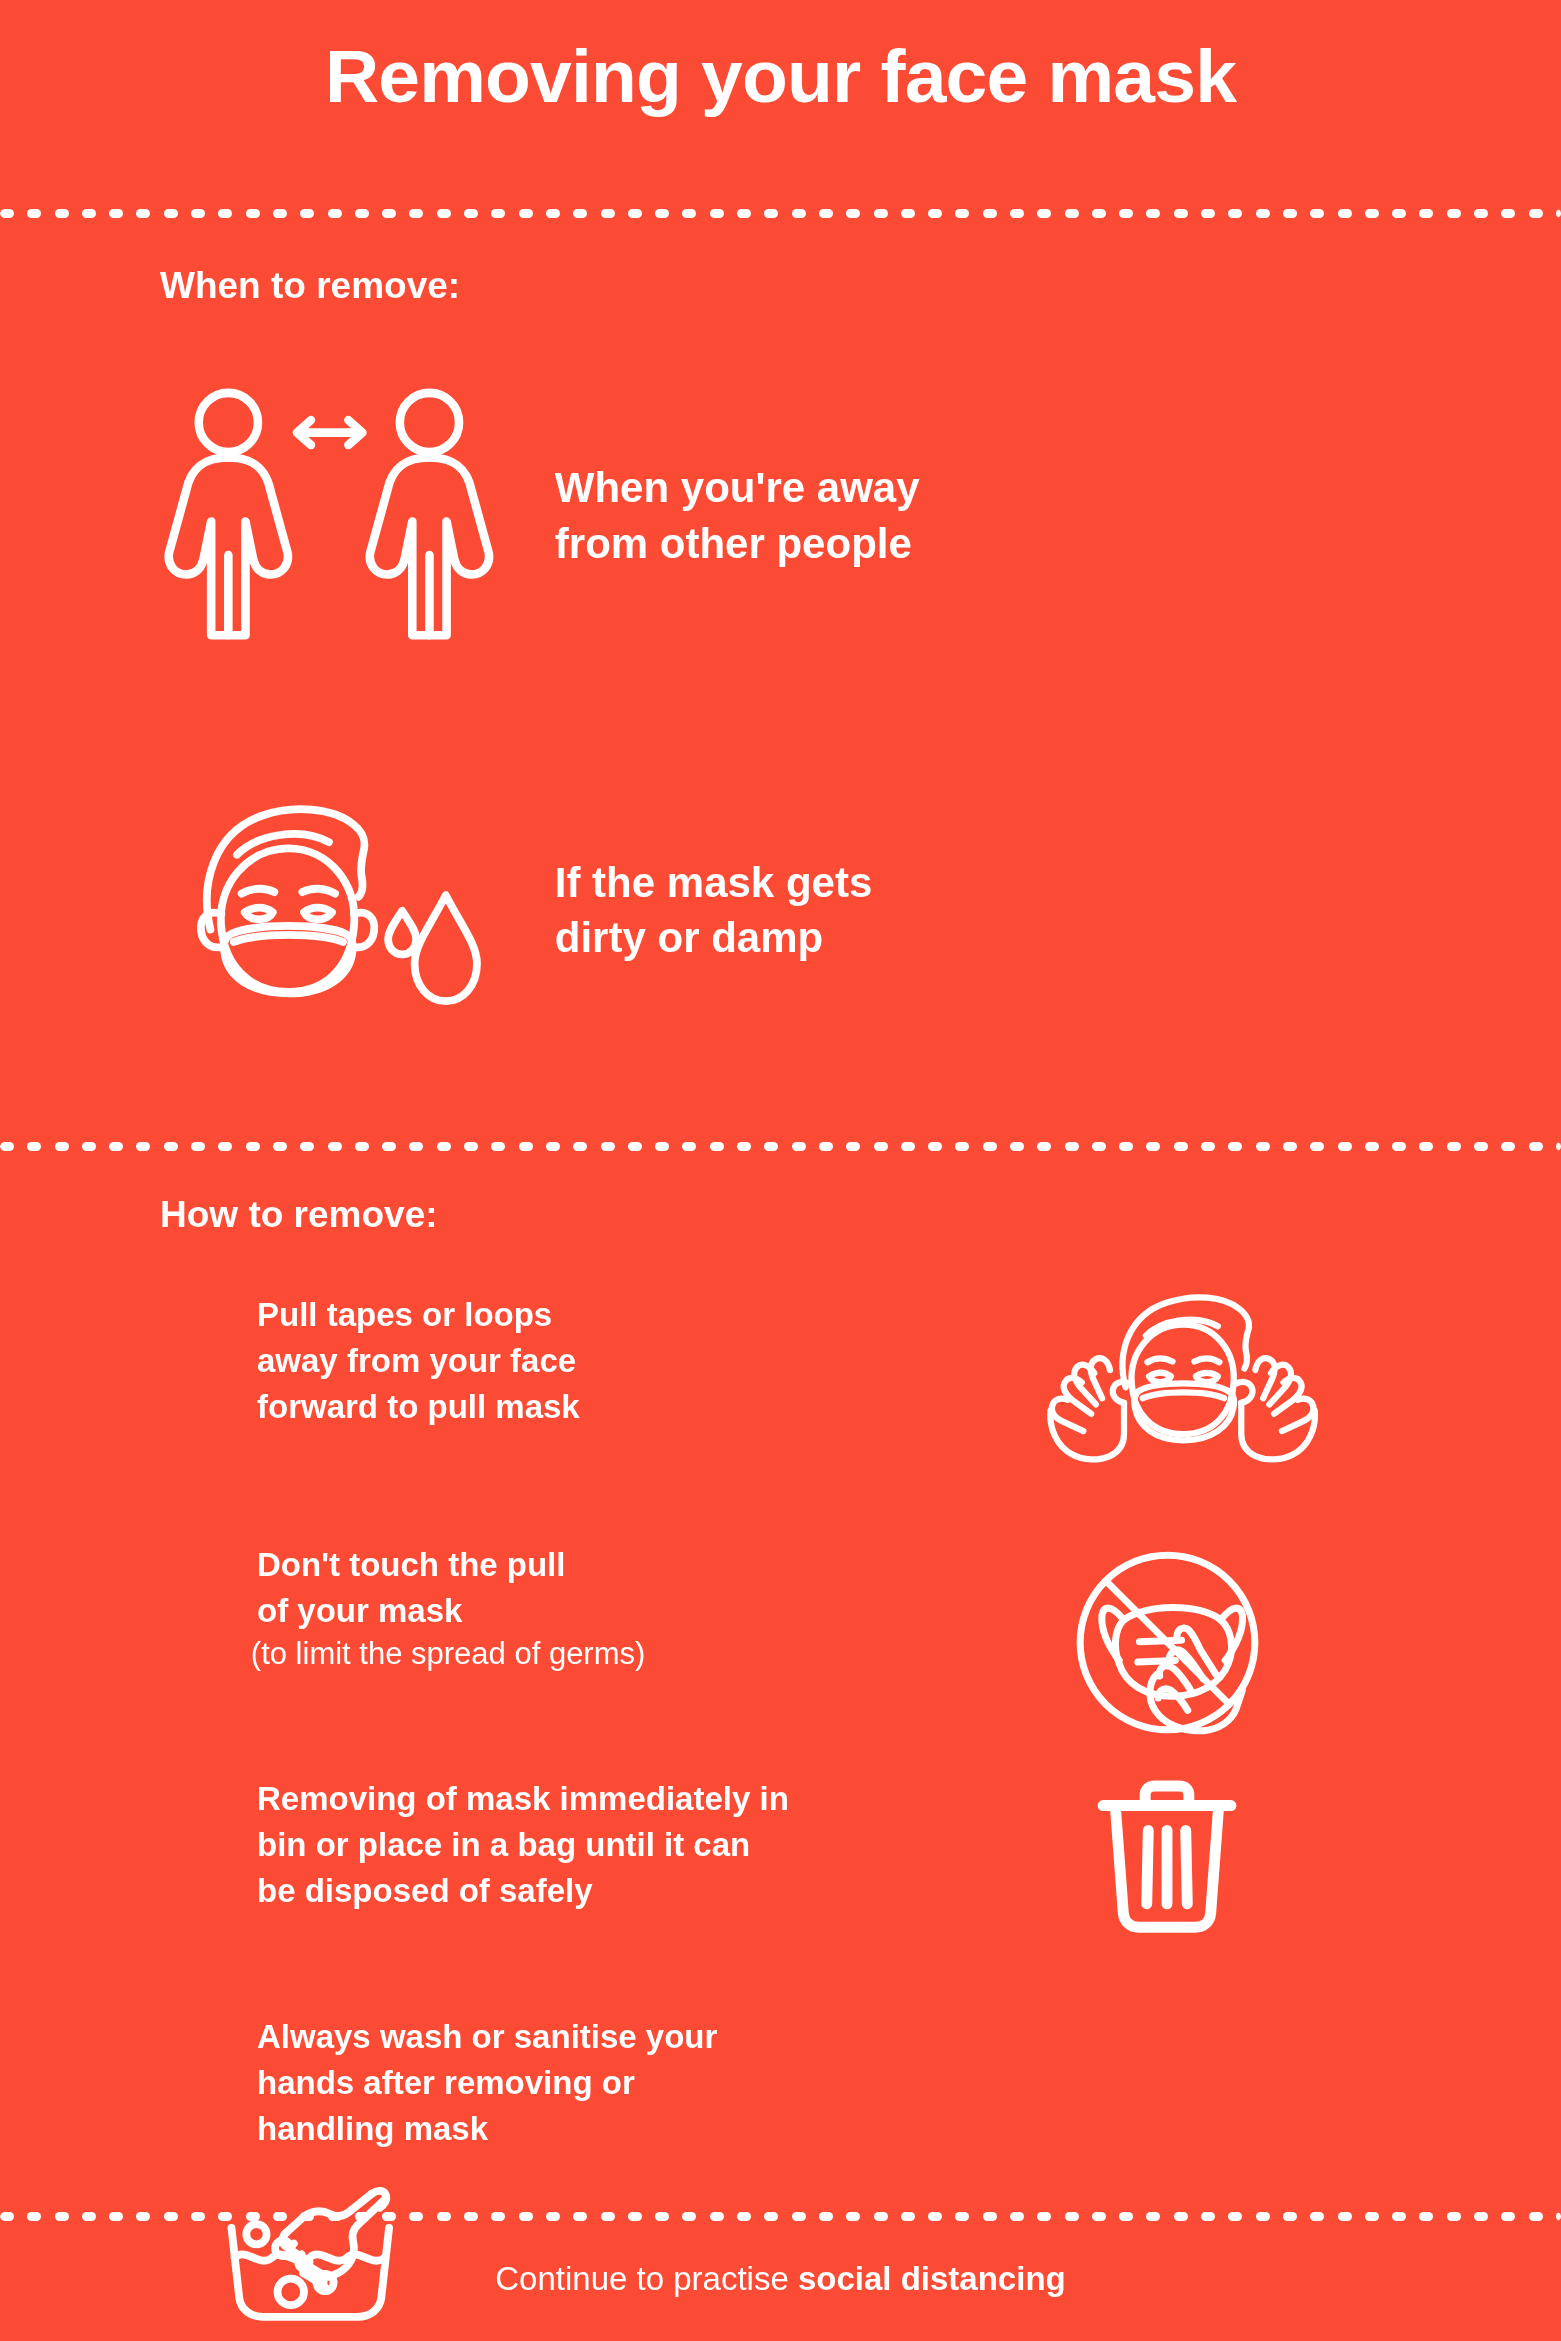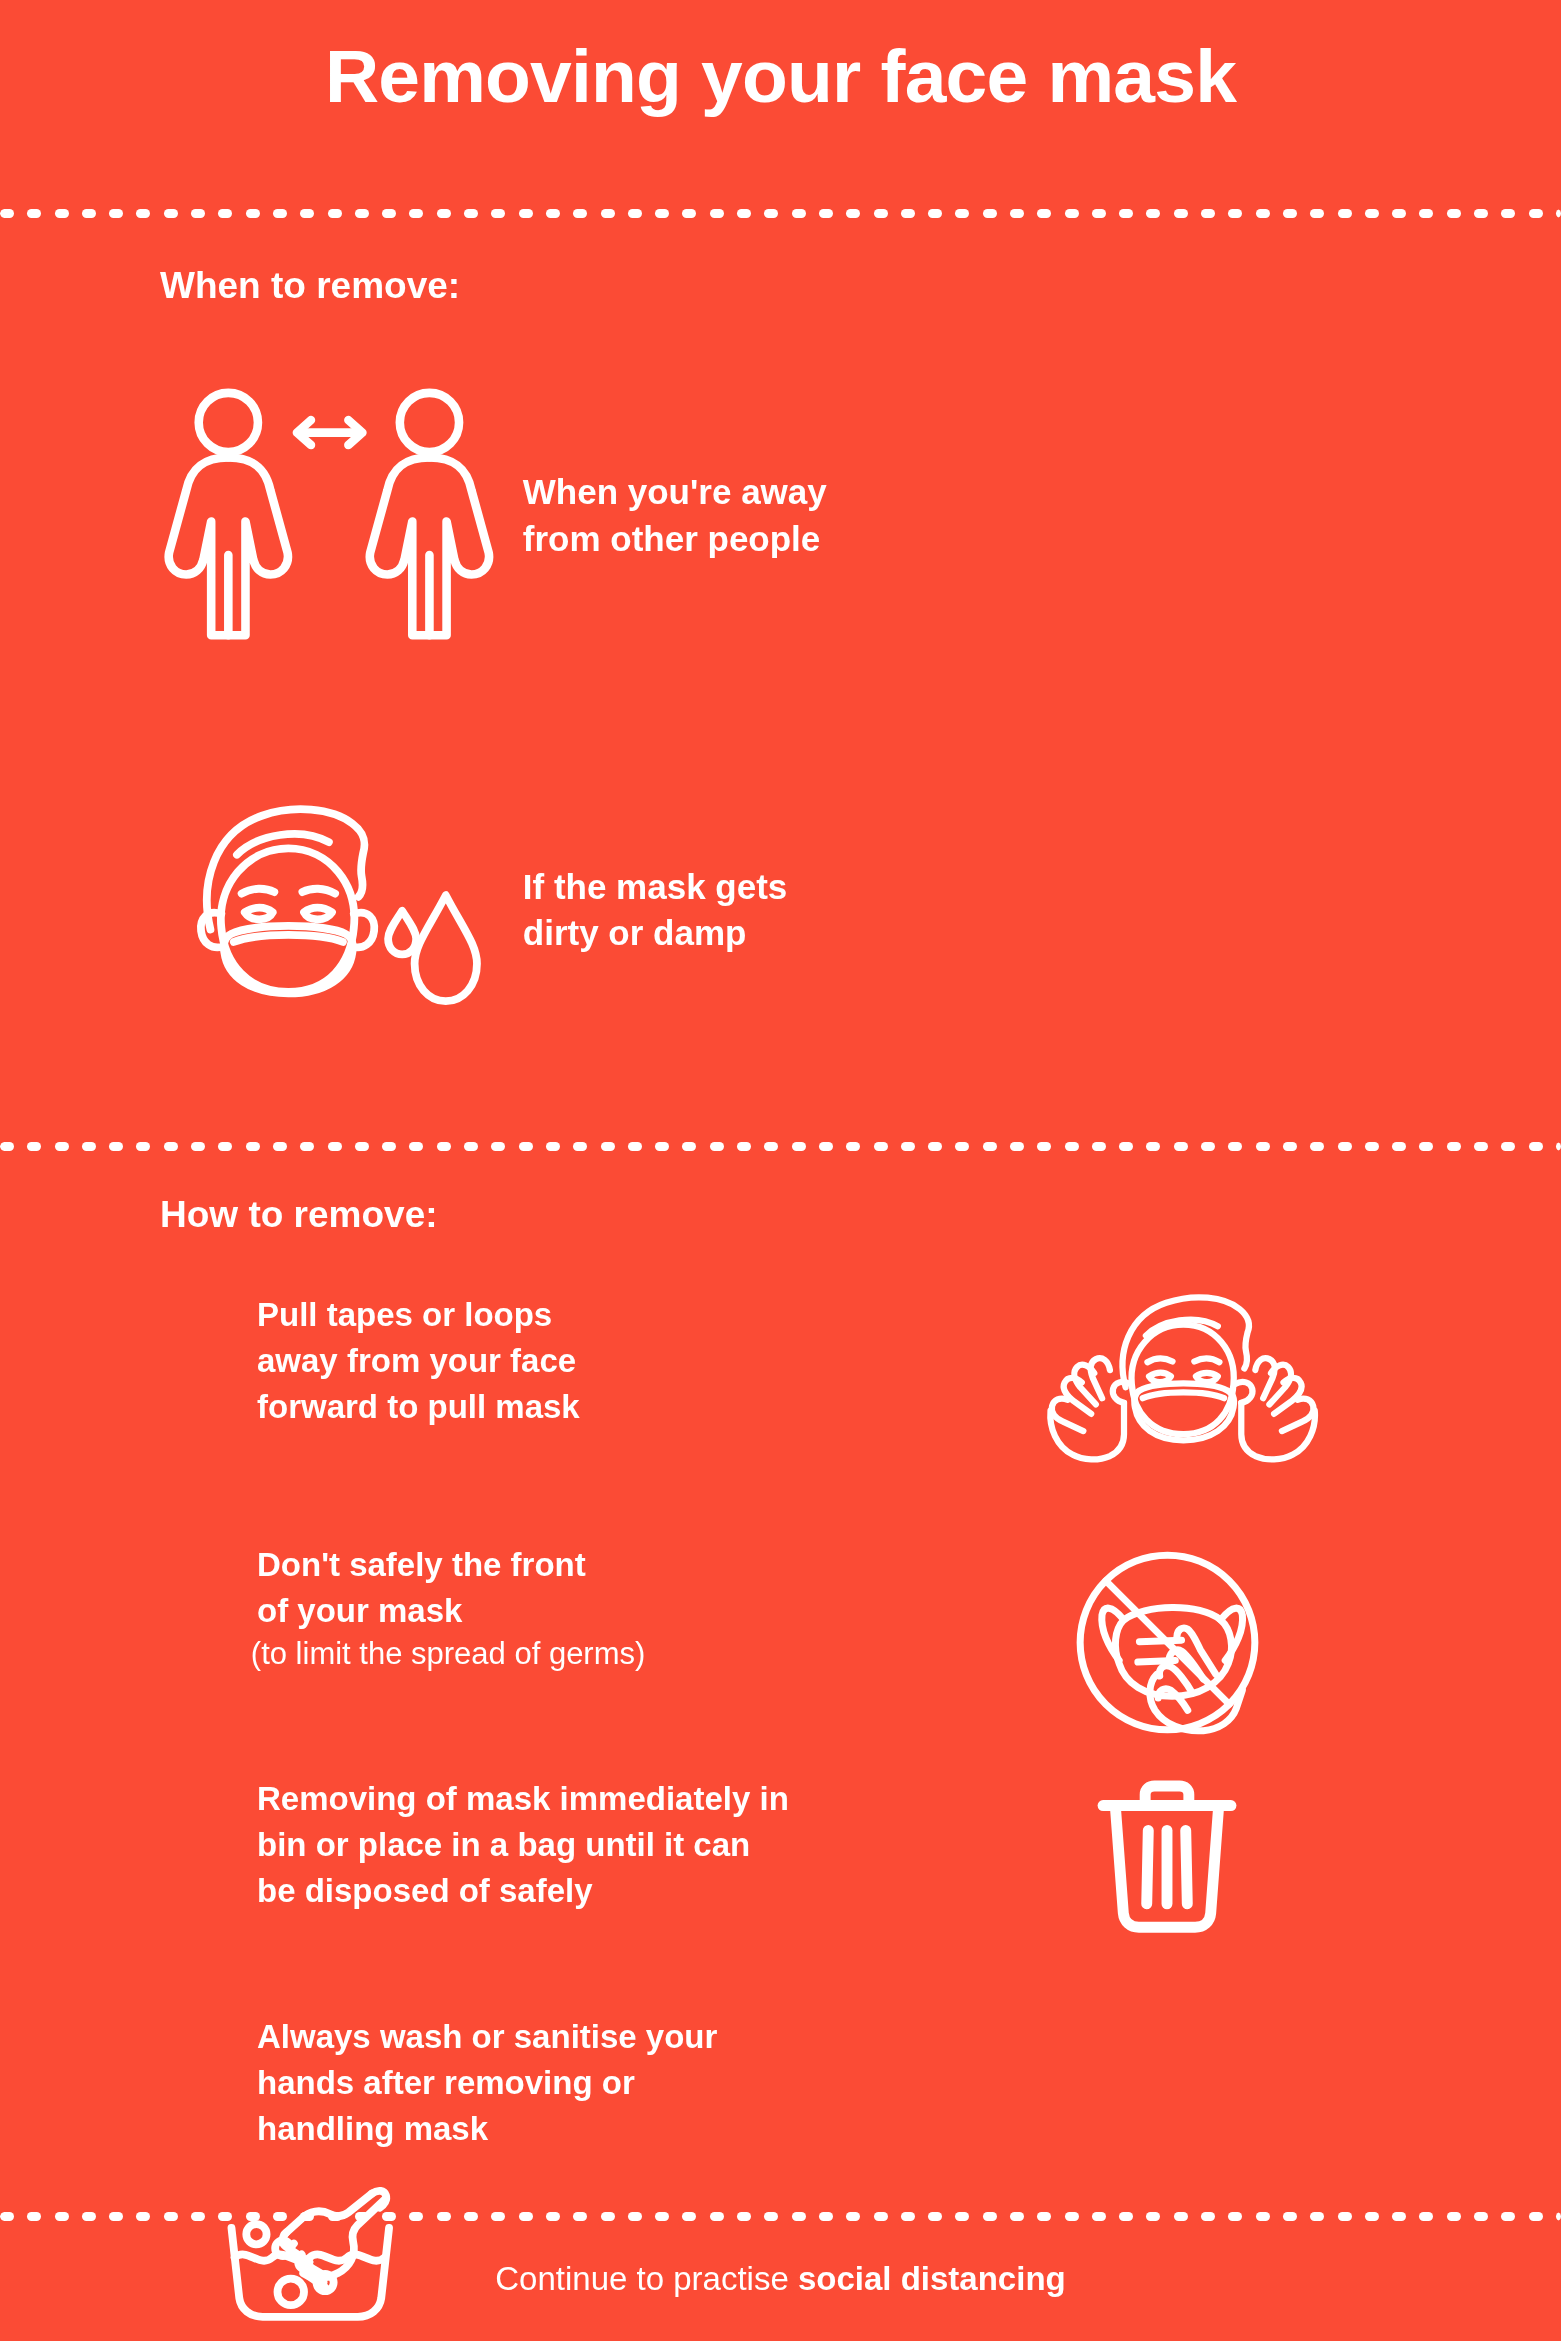--- a/index.html
+++ b/index.html
@@ -54,22 +54,23 @@
   }
   .sh-when { top:265px; left:160px; }
   .sh-how  { top:1194px; left:160px; }
 
   
   .when-row { position:absolute; display:flex; align-items:center; }
   .when-row .icon-cell {
     width:367px; display:flex; align-items:center; justify-content:center;
   }
   .when-row .text-cell {
-    font-size:35px; font-weight:bold; line-height:1.32;
+    font-size:42px; font-weight:bold; line-height:1.32;
     padding-left:7.8px;
+    margin-left:32px;
   }
   .row-away  { top:375px;  left:148px; height:281px; }
   .row-damp  { top:781px; left:148px; height:258px; }
 
   
   .how-row {
     position:absolute; left:148px; width:1327px;
     display:flex; align-items:flex-start;
   }
   .how-row .how-text {
@@ -328,21 +329,21 @@
         <path d="M332 134 C 342 130 350 134 352 142 C 354 150 348 158 338 162 L 312 174"></path>
         <path d="M298 100 C 304 90 314 86 320 92 C 326 98 324 108 316 118 L 296 140"></path>
         <path d="M278 96 C 280 84 288 78 296 82 C 304 86 304 96 300 106 L 288 132"></path>
         <path d="M354 148 C 356 170 346 194 326 204 C 312 212 292 212 278 206 C 266 200 260 190 260 178 L 260 138"></path>
       </svg>
     </div>
   </div>
 
   <div class="how-row hr-2">
     <div class="how-text">
-      <div>Don't safely the front</div>
+      <div>Don't touch the pull</div>
       <div>of your mask</div>
       <span class="sub">(to limit the spread of germs)</span>
     </div>
     <div class="how-icon">
       <svg width="219" height="195" viewBox="0 0 280 250" fill="none" stroke="#ffffff" stroke-width="9" stroke-linecap="round" stroke-linejoin="round">
 
         <circle cx="140" cy="125" r="112"></circle>
         <path d="M61 46 L 219 204"></path>
 
         <path d="M84 96 C 110 76 182 74 208 96 C 222 108 226 132 218 152 C 208 178 180 194 146 194 C 112 194 86 178 78 152 C 70 132 72 108 84 96 Z"></path>

